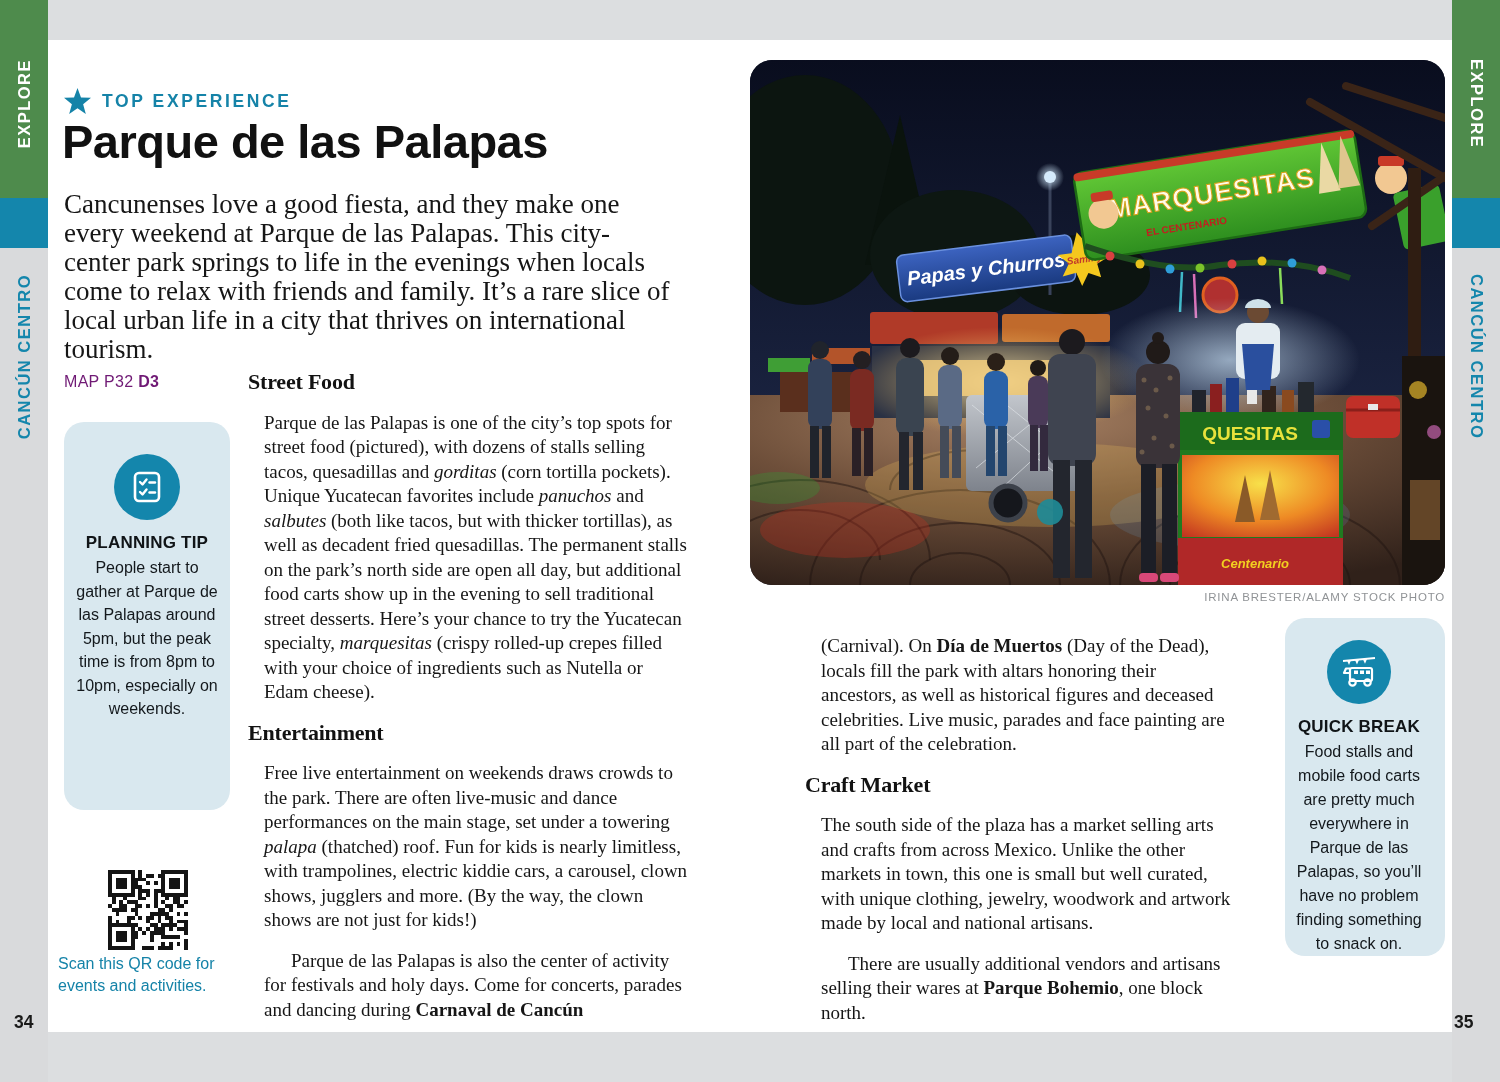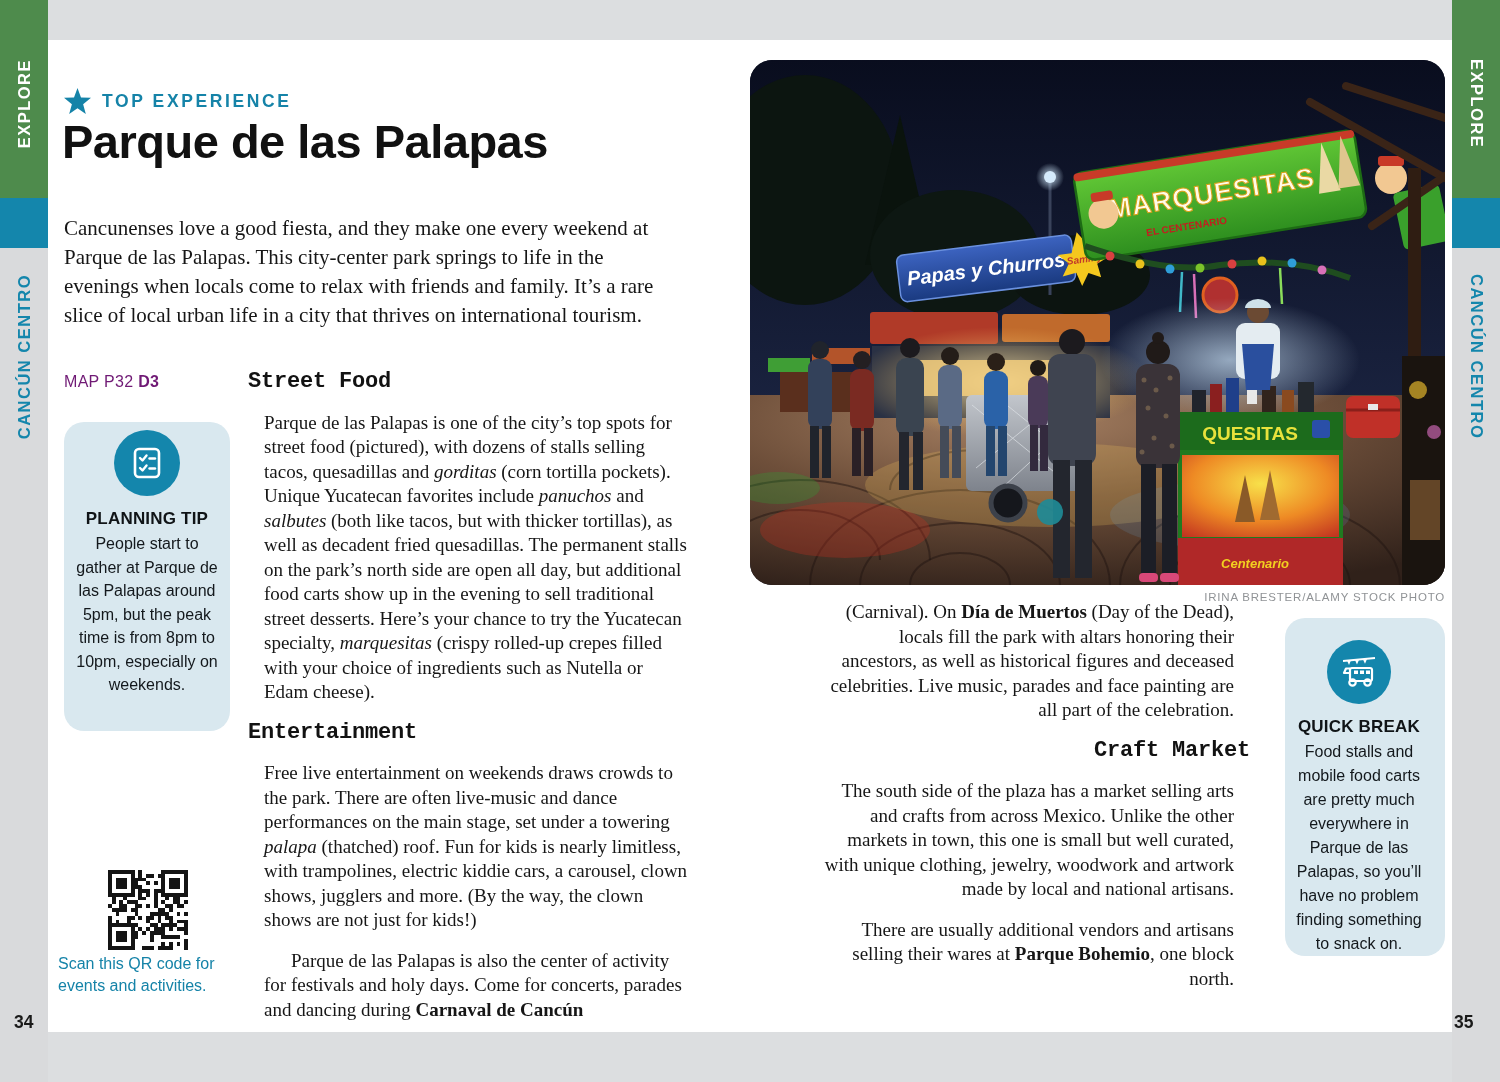--- a/index.html
+++ b/index.html
@@ -21,41 +21,41 @@
   .v-down span{writing-mode:vertical-rl;}
   .explore-label{top:14px;height:180px;color:#ffffff;}
   .chapter-label{top:252px;height:210px;color:var(--teal,#1486ac);}
 
   
   .kicker{position:absolute;left:16px;top:16px;display:flex;align-items:center;gap:11px;margin-top:32px;}
   .kicker .star{width:27px;height:26px;}
   .kicker .ktext{color:var(--teal-text,#1583a8);font-weight:bold;font-size:17.5px;letter-spacing:2.6px;}
   .title{position:absolute;left:14px;top:74px;font-size:47px;font-weight:bold;letter-spacing:-0.5px;color:#111;}
   .intro{position:absolute;left:16px;top:150px;width:612px;font-family:"Liberation Serif",serif;
-         font-size:21px;line-height:29px;color:#161616;margin-top:24px;}
+         font-size:27px;line-height:29px;color:#161616;}
 
   
   .map-ref{position:absolute;left:16px;top:333px;font-size:16px;color:#701a75;letter-spacing:.3px;}
   .map-ref b{font-weight:bold;}
   .tipbox{position:absolute;background:var(--box,#d9e8ef);border-radius:20px;text-align:center;}
-  .tipbox.planning{left:16px;top:382px;width:166px;height:309px;padding:8px 10px 0 10px;}
+  .tipbox.planning{left:16px;top:382px;width:166px;height:388px;padding:32px 10px 0 10px;}
   .tipbox .icirc{width:66px;height:66px;border-radius:50%;background:var(--teal,#1486ac);margin:0 auto;
                  display:flex;align-items:center;justify-content:center;}
   .tipbox .tlabel{font-weight:bold;font-size:17px;margin-top:13px;letter-spacing:.2px;color:#101417;}
   .tipbox .tbody{font-size:16px;line-height:23.5px;margin-top:3px;color:#13181c;}
   .qr{position:absolute;left:60px;top:830px;width:80px;height:80px;}
   .qr svg{width:100%;height:100%;display:block;}
   .qr-caption{position:absolute;left:10px;top:913px;width:180px;text-align:left;
               color:var(--teal-text,#1583a8);font-size:16px;line-height:22px;}
 
   
   .col{position:absolute;font-family:"Liberation Serif",serif;font-size:19px;line-height:24.5px;color:#161616;}
   .col-left{left:200px;top:330px;width:459px;}
-  .col-right{left:757px;top:544px;width:445px;text-align:right;}
-  .col h3{font-family:Liberation Mono, monospace;font-size:22px;font-weight:bold;color:#121212;
+  .col-right{left:757px;top:578px;width:445px;}
+  .col h3{font-family:Liberation Serif, serif;font-size:22px;font-weight:bold;color:#121212;
           margin:0 0 6px 0;letter-spacing:-0.2px;}
   .col h3.spaced{margin-top:14px;}
   .col p{margin:16px;}
   .col p.indent{text-indent:27px;}
   .col .it{font-style:italic;} .col .bd{font-weight:bold;}
 
   
   .photo{position:absolute;left:702px;top:20px;width:695px;height:525px;border-radius:22px;overflow:hidden;background:#0b0f21;}
   .photo svg{display:block;width:695px;height:525px;}
   .credit{position:absolute;left:997px;top:551px;width:400px;text-align:right;

